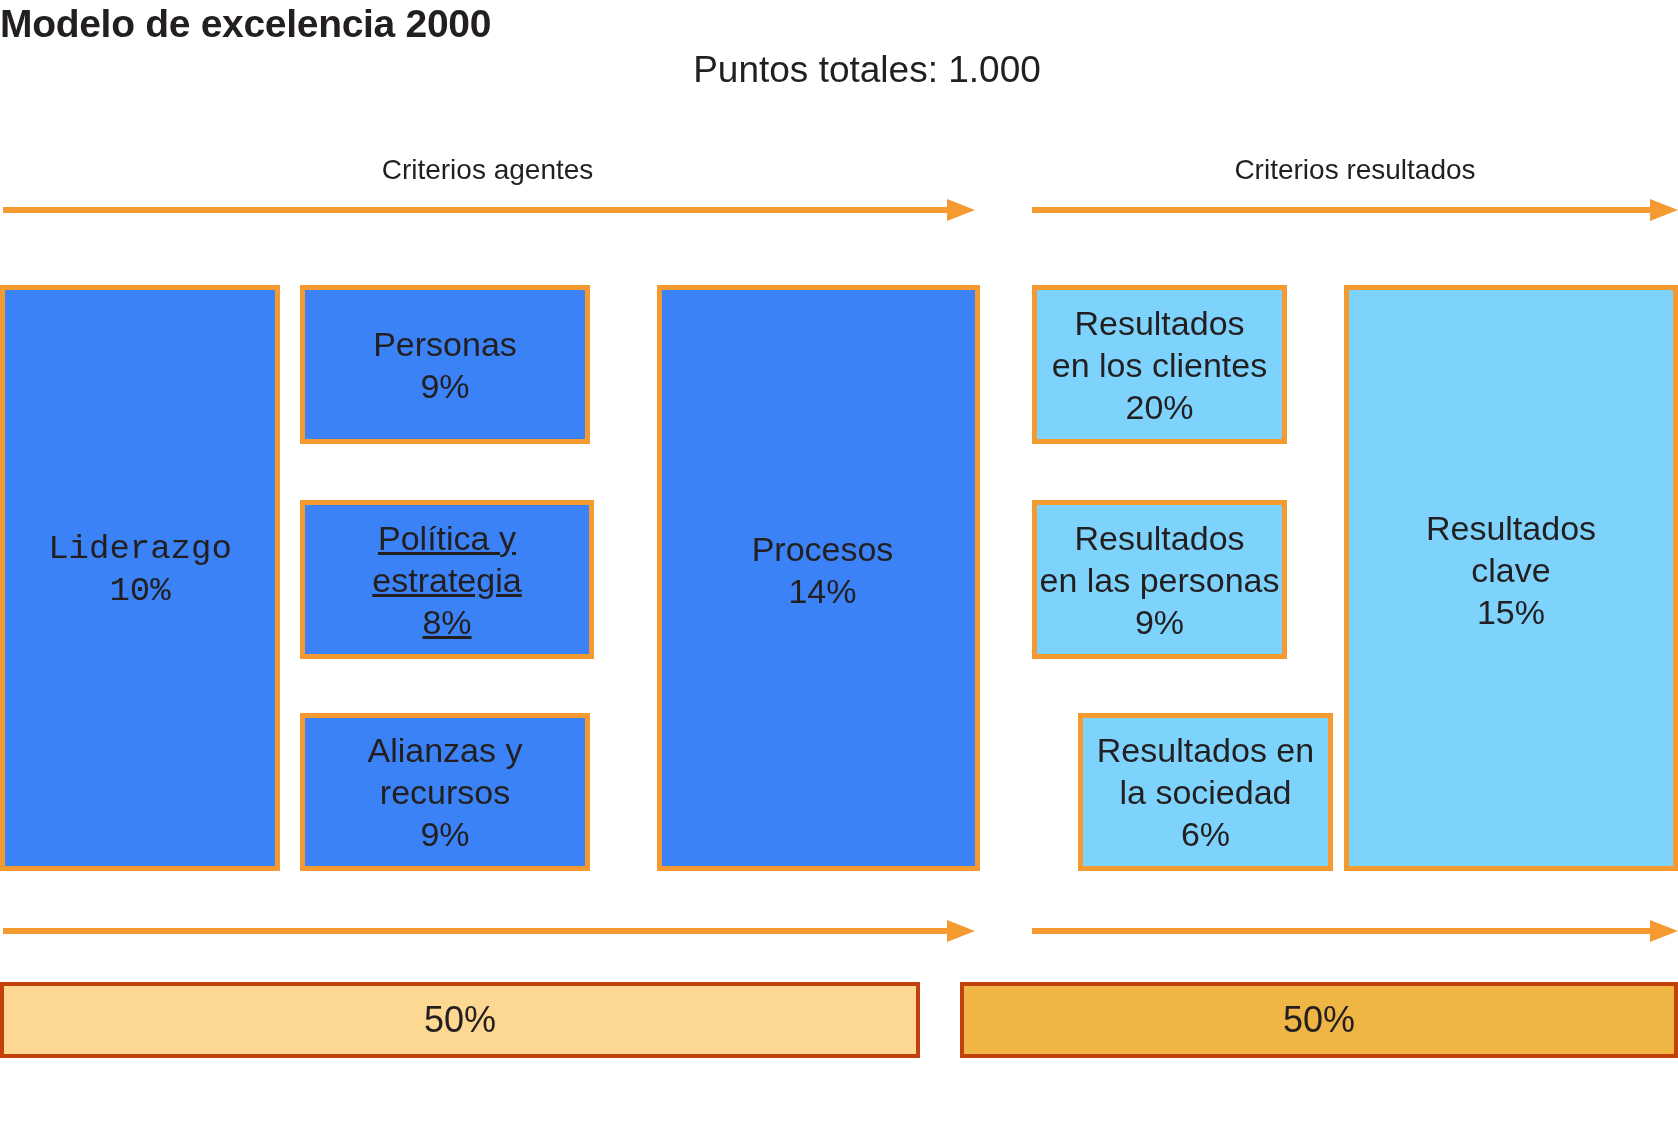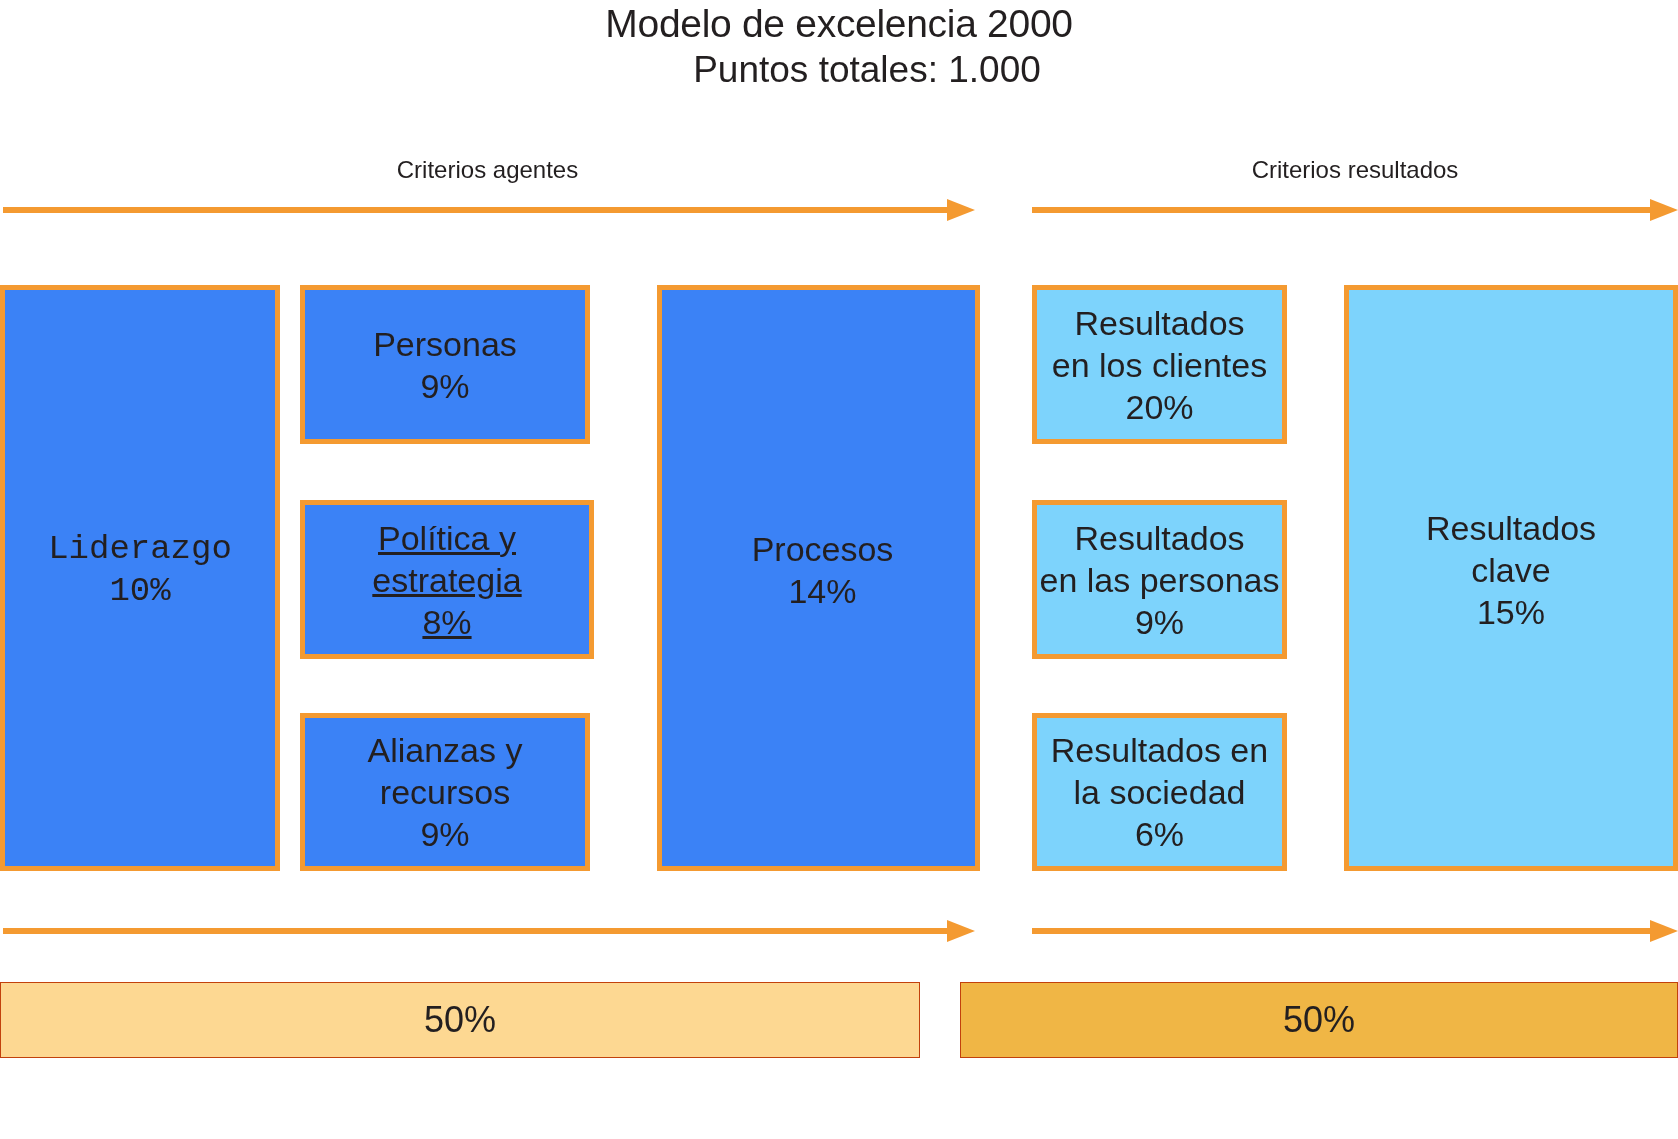--- a/index.html
+++ b/index.html
@@ -14,42 +14,42 @@
     font-family: "Liberation Sans", sans-serif;
     color: #231f20;
     overflow: hidden;
   }
 
   
   #title {
     position: absolute;
     left: 0; top: 0;
     width: 1678px;
-    text-align: center;
+    text-align: left;
     font-size: 39px;
-    font-weight: normal;
+    font-weight: bold;
     letter-spacing: -0.3px;
     line-height: 44px;
     padding-top: 2px;
   }
   #subtitle {
     position: absolute;
     left: 12px; top: 47px;
     width: 1678px;
     text-align: center;
     font-size: 37px;
     font-weight: normal;
     line-height: 46px;
     padding-left: 16px;
   }
 
   
   .section-label {
     position: absolute;
-    font-size: 24px;
+    font-size: 28px;
     line-height: 44px;
     text-align: center;
     white-space: nowrap;
   }
   #label-agentes { left: 0;    top: 148px; width: 975px; }
   #label-resultados { left: 1032px; top: 148px; width: 646px; }
 
   
   .arrow {
     position: absolute;
@@ -94,33 +94,33 @@
   
   #box-liderazgo        { left: 0px;   top: 285px; width: 280px; height: 586px; font-family: Liberation Mono, monospace; }
   #box-personas         { left: 300px; top: 285px; width: 290px; height: 159px; }
   #box-politica         { left: 300px; top: 500px; width: 294px; height: 159px; text-decoration: underline; }
   #box-alianzas         { left: 300px; top: 713px; width: 290px; height: 158px; align-items: center; }
   #box-procesos         { left: 657px; top: 285px; width: 323px; height: 586px; padding-left: 8px; }
 
   
   #box-res-clientes     { left: 1032px; top: 285px; width: 255px; height: 159px; }
   #box-res-personas     { left: 1032px; top: 500px; width: 255px; height: 159px; }
-  #box-res-sociedad     { left: 1032px; top: 713px; width: 255px; height: 158px; }
+  #box-res-sociedad     { left: 1078px; top: 713px; width: 255px; height: 158px; }
   #box-res-clave        { left: 1344px; top: 285px; width: 334px; height: 586px; }
 
   
   #box-liderazgo .inner,
   #box-procesos  .inner,
   #box-res-clave .inner { transform: translateY(-8px); }
 
   
   .footer-bar {
     position: absolute;
     box-sizing: border-box;
-    border: 1px solid #c2410c;
+    border: 4px solid #c2410c;
     top: 982px;
     height: 76px;
     display: flex;
     align-items: center;
     justify-content: center;
     font-size: 36px;
     line-height: 42px;
   }
   #footer-left  { left: 0px;    width: 920px; background: #fdd892; }
   #footer-right { left: 960px;  width: 718px; background: #f0b645; }

